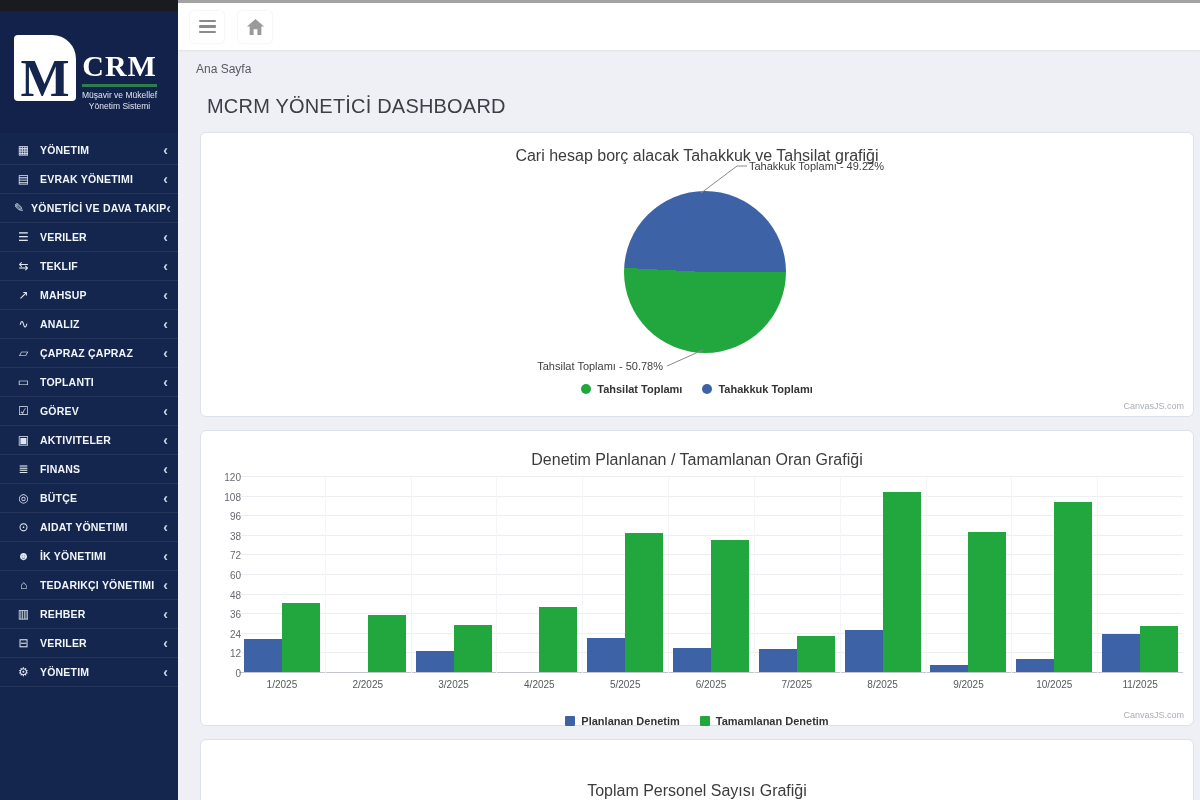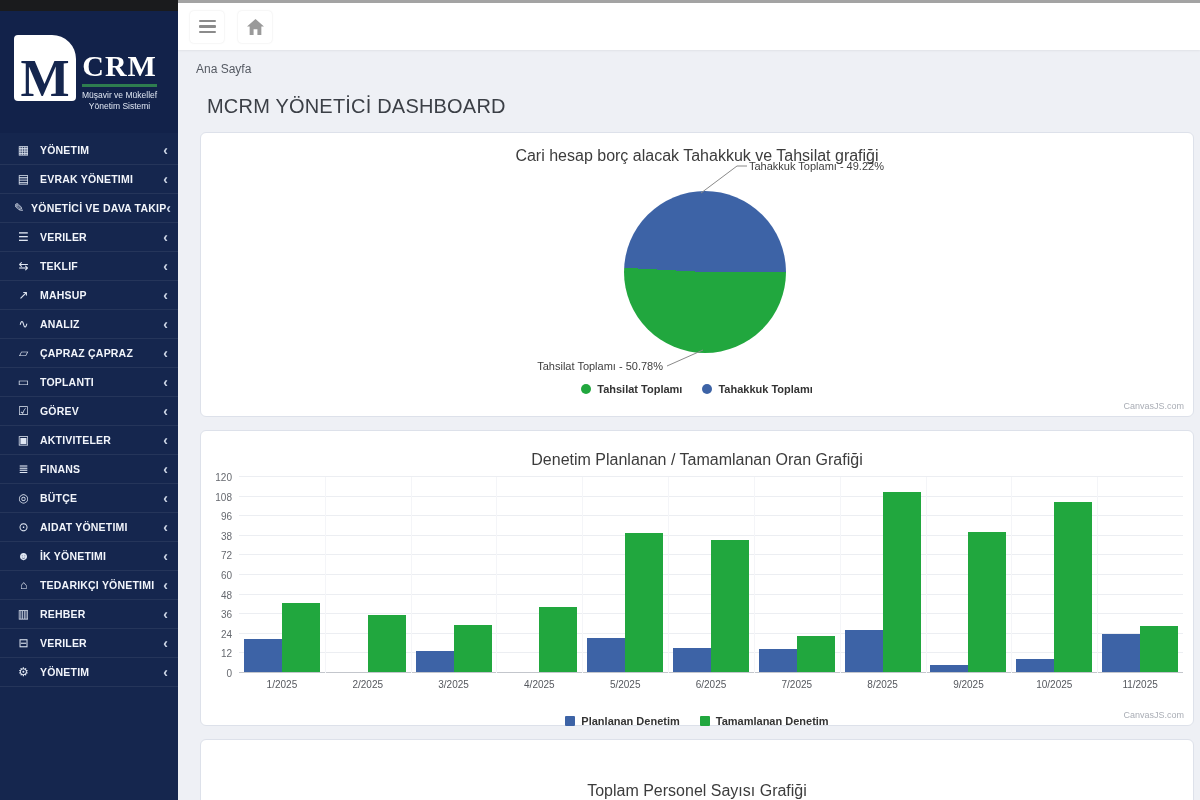--- a/index.html
+++ b/index.html
@@ -56,21 +56,21 @@
   .legend-sq { width: 10px; height: 10px; border-radius: 1px; }
   .watermark { position: absolute; right: 9px; bottom: 5px; font-size: 9px; color: #a9adb5; }
 
   
   .card-bar { height: 296px; }
   .card-bar .card-title { padding-top: 20px; }
   .bar-plot { position: absolute; left: 38px; right: 10px; top: 46px; height: 196px; }
   .gridline { position: absolute; left: 0; right: 0; height: 1px; background: #eceef2; }
   .gridline.axisline { background: #c3c6cc; }
   .vline { position: absolute; top: 0; bottom: 0; width: 1px; background: #f4f5f8; }
-  .ytick { position: absolute; left: -37px; width: 30px; text-align: right; font-size: 10px; color: #66696f; }
+  .ytick { position: absolute; left: -37px; width: 39px; text-align: right; font-size: 10px; color: #66696f; }
   .bar { position: absolute; bottom: 1px; width: 38px; }
   .xtick { position: absolute; top: 100%; margin-top: 6px; transform: translateX(-50%); font-size: 10px; color: #55585e; white-space: nowrap; }
   .card-bar .chart-legend { top: 248px; margin-top: 36px; }
 
   
   .card-cut { height: 120px; overflow: hidden; }
   .card-cut .card-title { padding-top: 42px; }
 </style>
 </head>
 <body>

